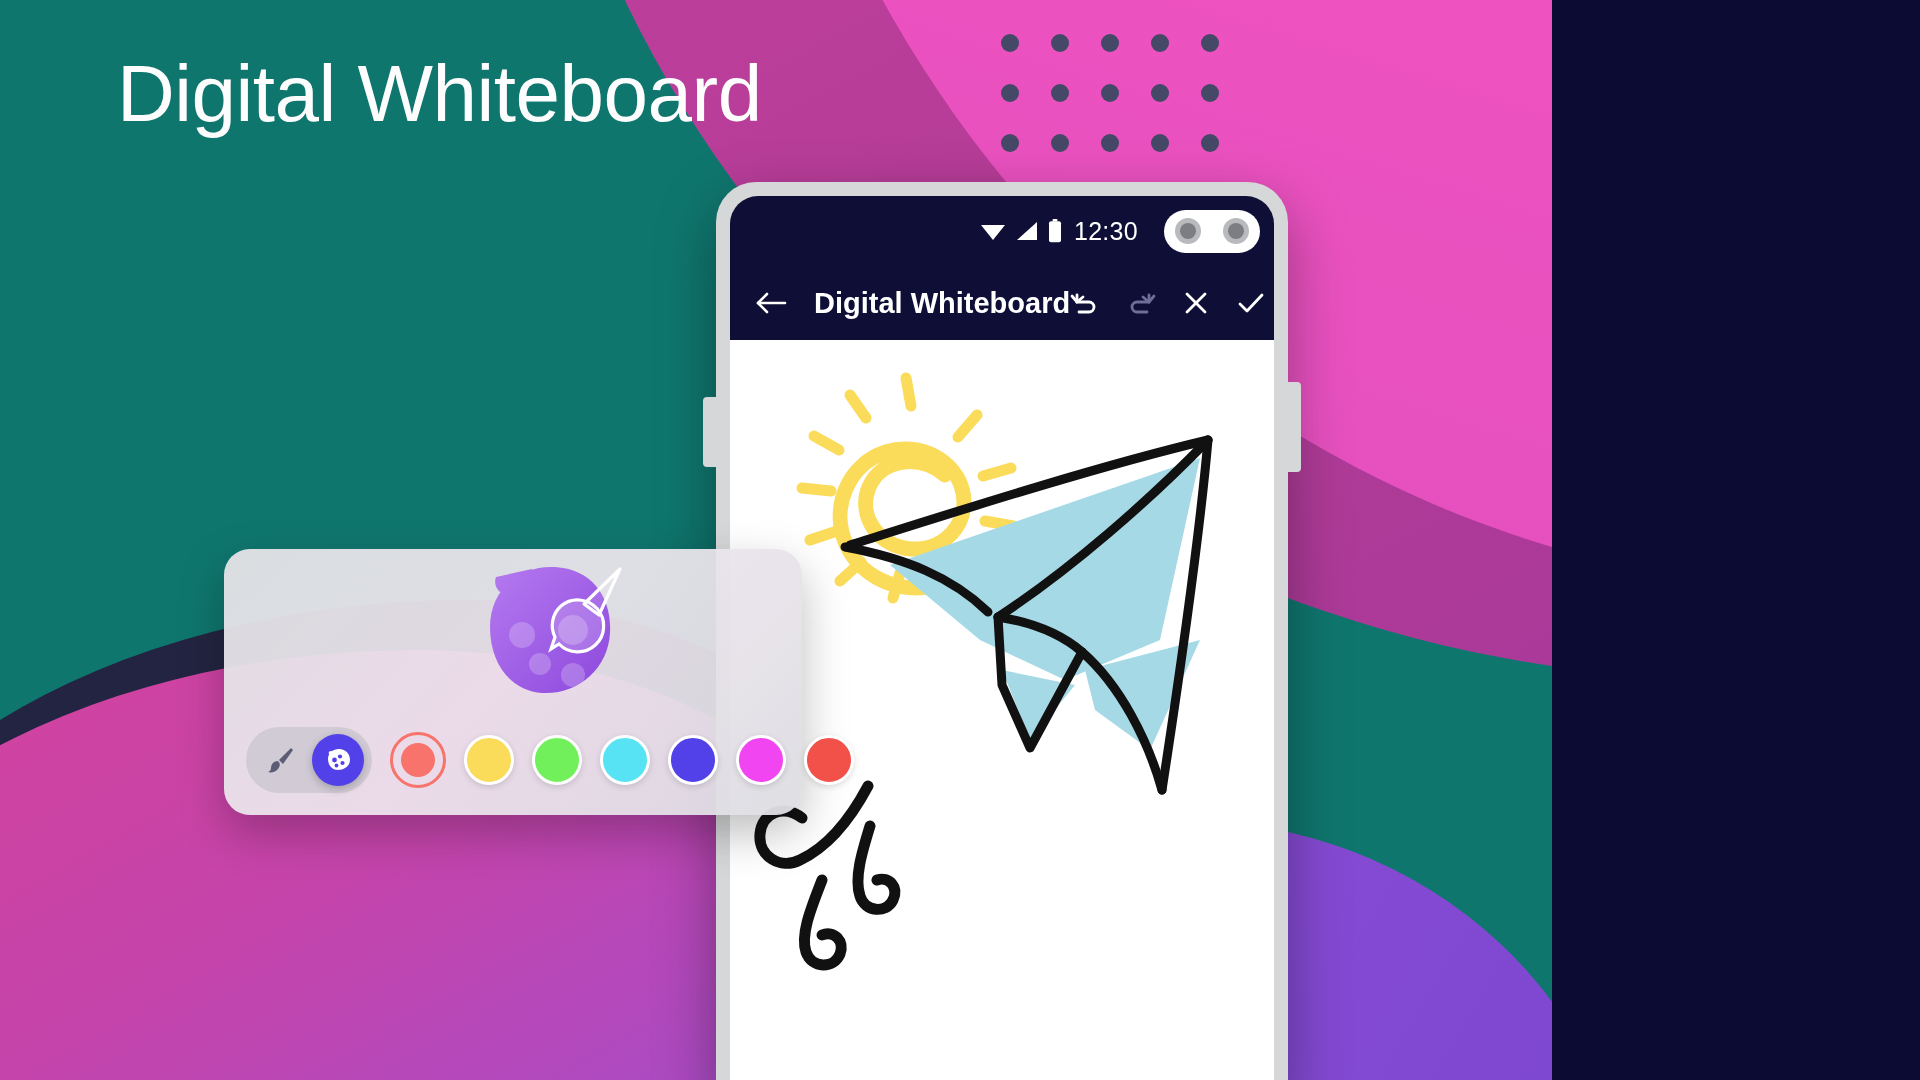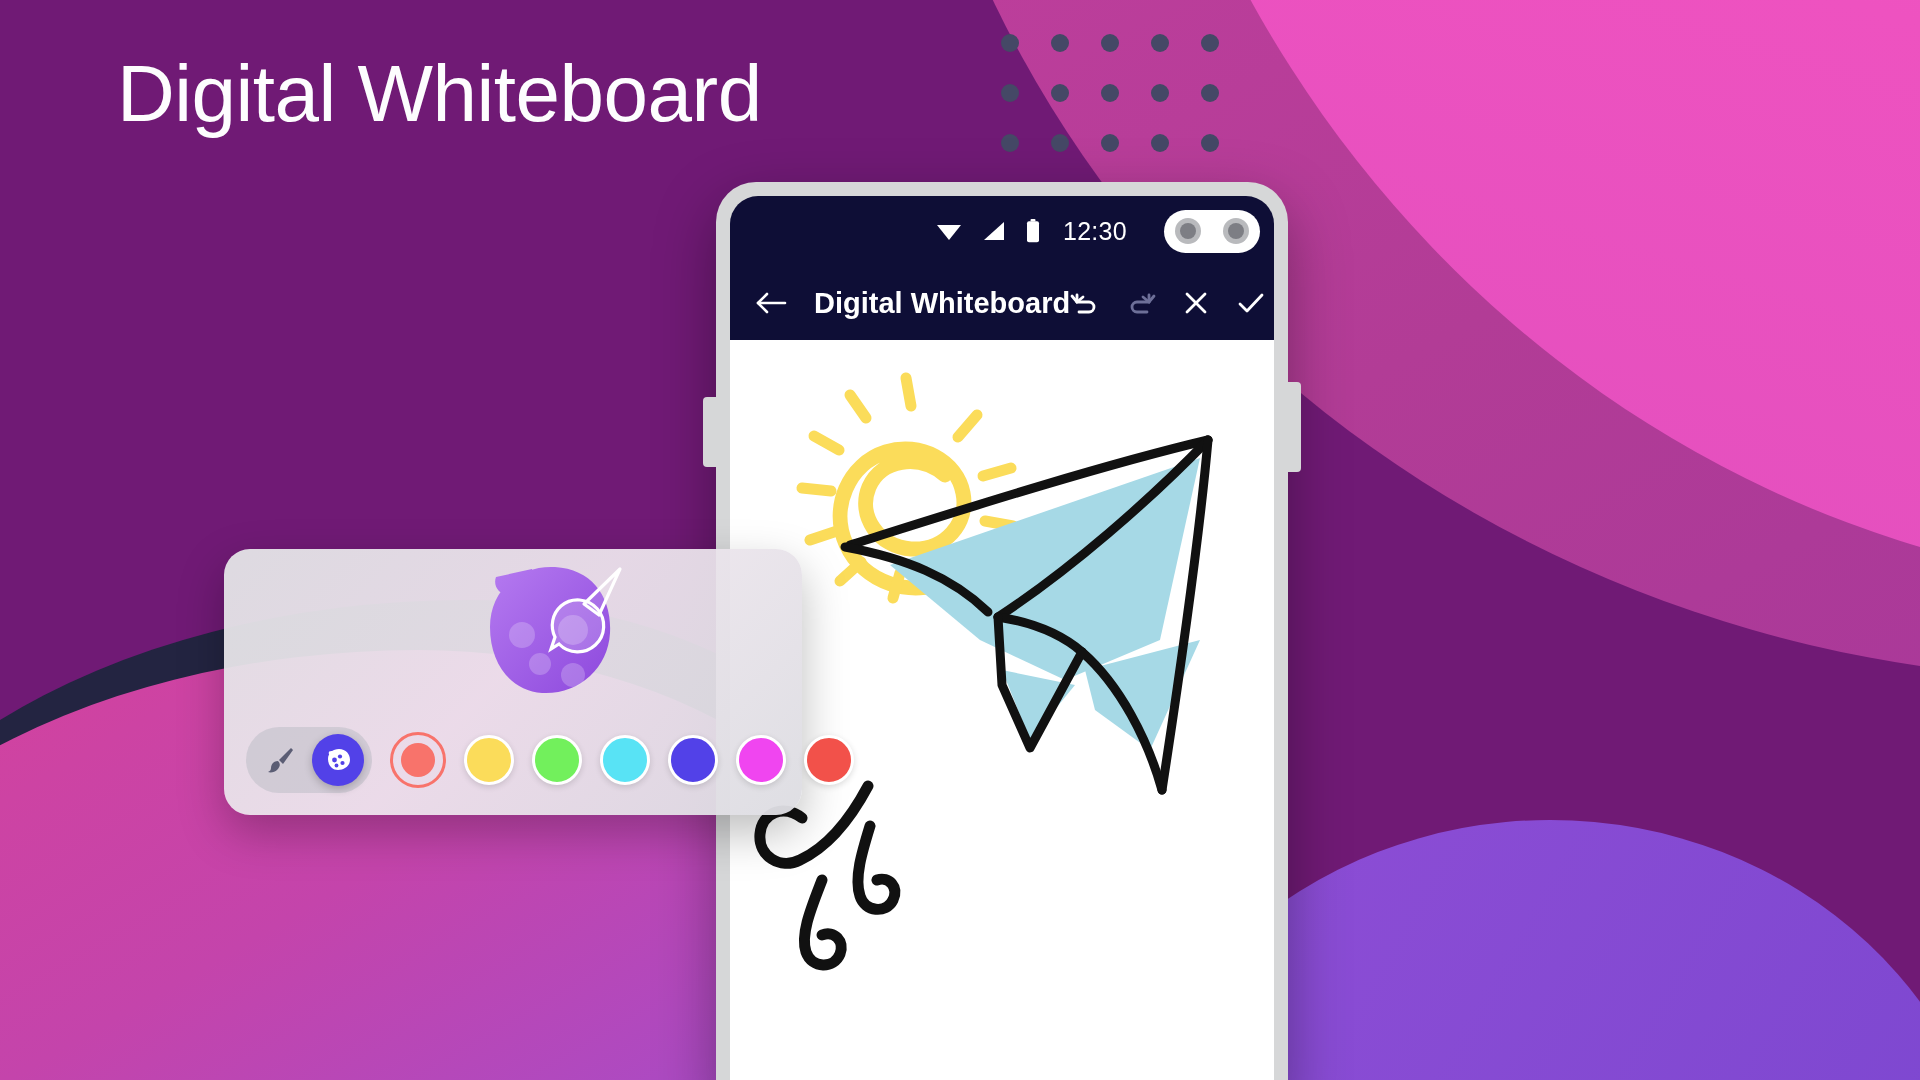--- a/index.html
+++ b/index.html
@@ -2,21 +2,21 @@
 <html><head>
 <meta charset="utf-8">
 <style>
   * { margin:0; padding:0; box-sizing:border-box; }
   html,body{ width:1920px; height:1080px; overflow:hidden; }
   body{
     font-family:"Liberation Sans", sans-serif;
     background:#0b0b33;
     position:relative;
   }
-  #stage{ position:absolute; inset:0; width:1920px; height:1080px; overflow:hidden; background:#701a75; }
+  #stage{ position:absolute; inset:0; width:1552px; height:1080px; overflow:hidden; background:#0f766e; }
 
   
   .wave{ position:absolute; pointer-events:none; }
   #wave-tr-back{
     top:-420px; right:-300px; width:1250px; height:1180px;
     background:linear-gradient(160deg,#c23f9e 0%, #b23c96 55%, #a8389a 100%);
     border-radius:0 0 0 100%;
     transform:rotate(-8deg);
   }
   #wave-tr-front{
@@ -62,21 +62,21 @@
   }
   #phone-btn-left{ position:absolute; left:-13px; top:215px; width:14px; height:70px;
                    background:#d6d7d8; border-radius:4px 0 0 4px; }
   #phone-btn-right{ position:absolute; right:-13px; top:200px; width:14px; height:90px;
                     background:#d6d7d8; border-radius:0 4px 4px 0; }
   #phone-screen{ position:relative; width:100%; height:100%;
                  background:#0e0e36; border-radius:28px 28px 0 0; overflow:hidden; }
 
   
   #status-bar{ height:70px; display:flex; align-items:center; justify-content:flex-end;
-               padding:0 14px 0 0; gap:20px; color:#fff; }
+               padding:0 14px 0 0; gap:9px; color:#fff; }
   .status-icon{ display:flex; align-items:center; }
   #status-time{ font-size:25px; font-weight:500; letter-spacing:.3px; margin-left:3px; }
   #camera-cutout{ width:96px; height:43px; border-radius:22px; background:#fff;
                   display:flex; align-items:center; justify-content:space-around;
                   margin-left:17px; }
   .lens{ width:26px; height:26px; border-radius:50%; background:#b9babd;
          display:flex; align-items:center; justify-content:center; }
   .lens i{ width:16px; height:16px; border-radius:50%; background:#7d7e84; display:block; }
 
   

